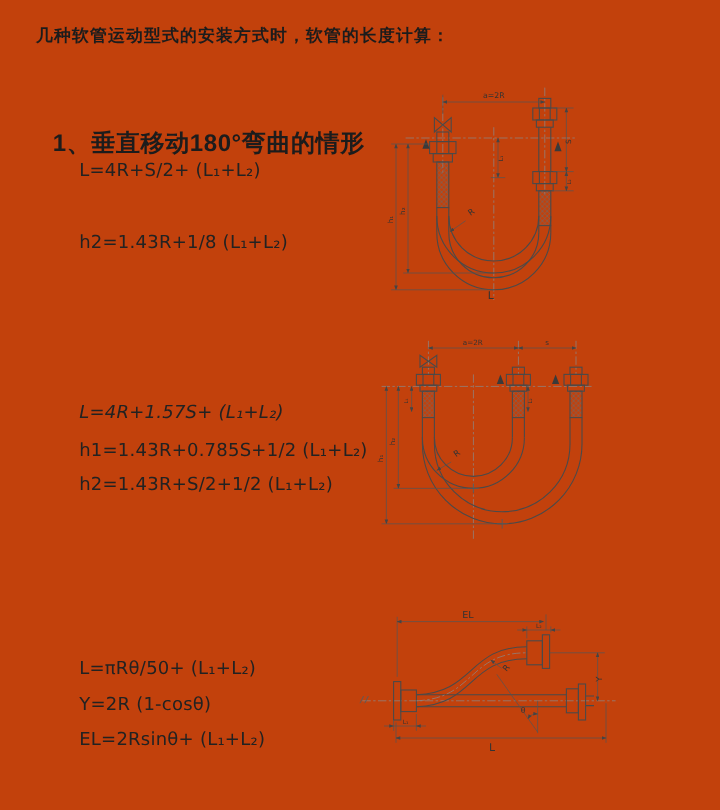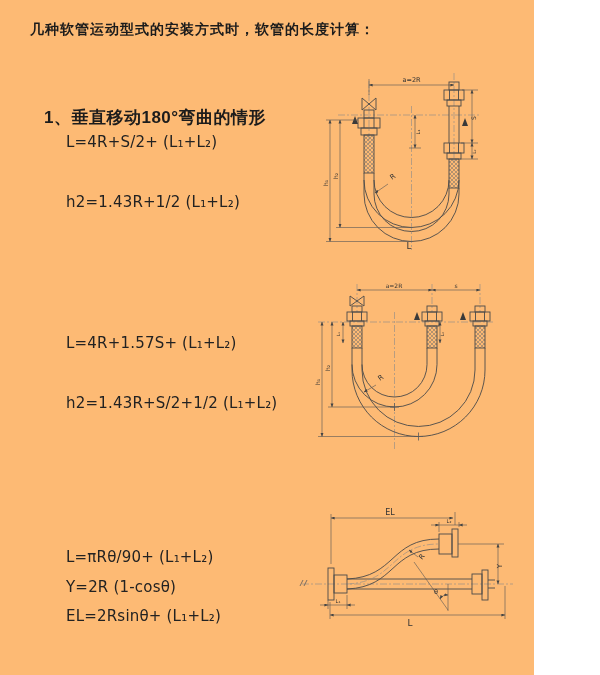--- a/index.html
+++ b/index.html
@@ -1,44 +1,45 @@
 <!DOCTYPE html>
 <html><head>
 <meta charset="utf-8">
 <style>
   html,body{margin:0;padding:0;background:#fff;}
-  .canvas{position:relative;width:534px;height:675px;background:#fdba74;overflow:hidden;
+  .canvas{position:relative;width:600px;height:675px;background:#c2410c;overflow:hidden;
           font-family:"Liberation Sans","DejaVu Sans",sans-serif;color:#1c1c1c;}
   .t{position:absolute;white-space:nowrap;}
   .title{font-size:14px;font-weight:bold;letter-spacing:1px;}
-  .sec-head{font-size:17px;font-weight:bold;letter-spacing:0.5px;}
+  .sec-head{font-size:20px;font-weight:bold;letter-spacing:0.5px;}
   .formula{font-size:15px;font-family:"DejaVu Sans","Liberation Sans",sans-serif;letter-spacing:0.2px;color:#222;}
   svg{position:absolute;}
   svg text{font-family:"DejaVu Sans","Liberation Sans",sans-serif;fill:#333;}
   .s{stroke:#4a4a4a;stroke-width:0.9;fill:none;}
   .s2{stroke:#5a5a5a;stroke-width:0.8;fill:none;}
   .d{stroke:#555;stroke-width:0.6;fill:none;}
   .cl{stroke:#8a8a8a;stroke-width:0.6;fill:none;stroke-dasharray:7 2 2 2;}
   .fillarr{fill:#3a3a3a;stroke:none;}
 </style>
 </head>
 <body>
 
 <div class="canvas">
 
   <div class="t title" style="left:30px;top:21px;">几种软管运动型式的安装方式时，软管的长度计算：</div>
 
   <div class="t sec-head" style="left:44px;top:106px;">1、垂直移动180°弯曲的情形</div>
   <div class="t formula" style="left:66px;top:133px;">L=4R+S/2+ (L₁+L₂)</div>
-  <div class="t formula" style="left:66px;top:193px;">h2=1.43R+1/2 (L₁+L₂)</div>
-
-  <div class="t formula" style="left:66px;top:334px;">L=4R+1.57S+ (L₁+L₂)</div>
+  <div class="t formula" style="left:66px;top:193px;">h2=1.43R+1/8 (L₁+L₂)</div>
+
+  <div class="t formula" style="left:66px;top:334px;font-style:italic;">L=4R+1.57S+ (L₁+L₂)</div>
+  <div class="t formula" style="left:66px;top:366px;">h1=1.43R+0.785S+1/2 (L₁+L₂)</div>
   <div class="t formula" style="left:66px;top:394px;text-align:center;">h2=1.43R+S/2+1/2 (L₁+L₂)</div>
 
-  <div class="t formula" style="left:66px;top:548px;">L=πRθ/90+ (L₁+L₂)</div>
+  <div class="t formula" style="left:66px;top:548px;">L=πRθ/50+ (L₁+L₂)</div>
   <div class="t formula" style="left:66px;top:578px;">Y=2R (1-cosθ)</div>
   <div class="t formula" style="left:66px;top:607px;">EL=2Rsinθ+ (L₁+L₂)</div>
 
   <svg style="left:312px;top:68px;" width="200" height="200" viewBox="0 0 200 200">
     <defs>
       <marker id="m1s" markerWidth="7" markerHeight="6" refX="0.5" refY="2.5" orient="auto">
           <path d="M6.5,0 L0,2.5 L6.5,5 Z" fill="#444"></path>
         </marker>
       <marker id="m1e" markerWidth="7" markerHeight="6" refX="6" refY="2.5" orient="auto">
           <path d="M0,0 L6.5,2.5 L0,5 Z" fill="#444"></path>

